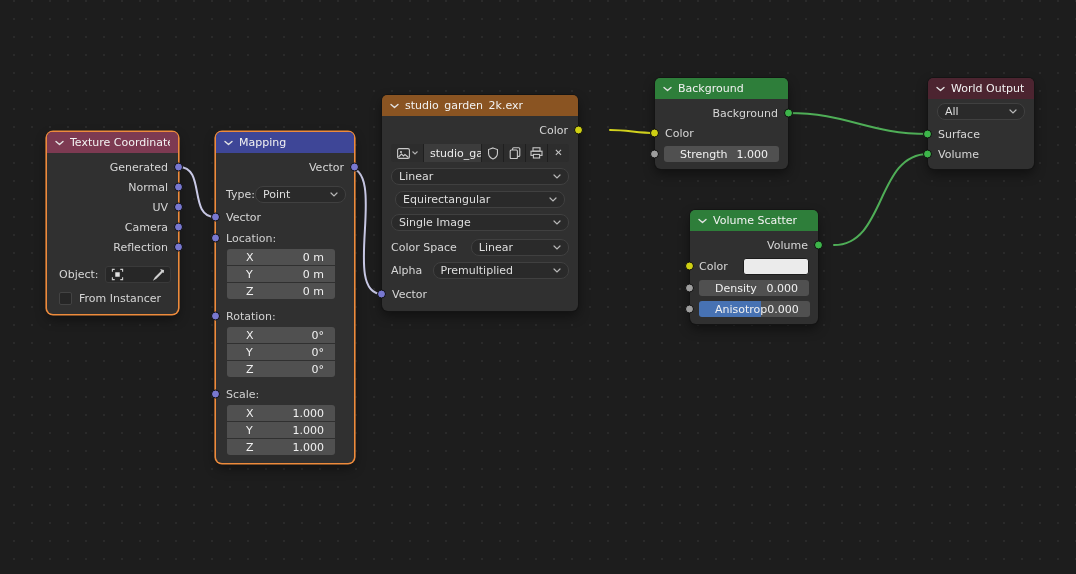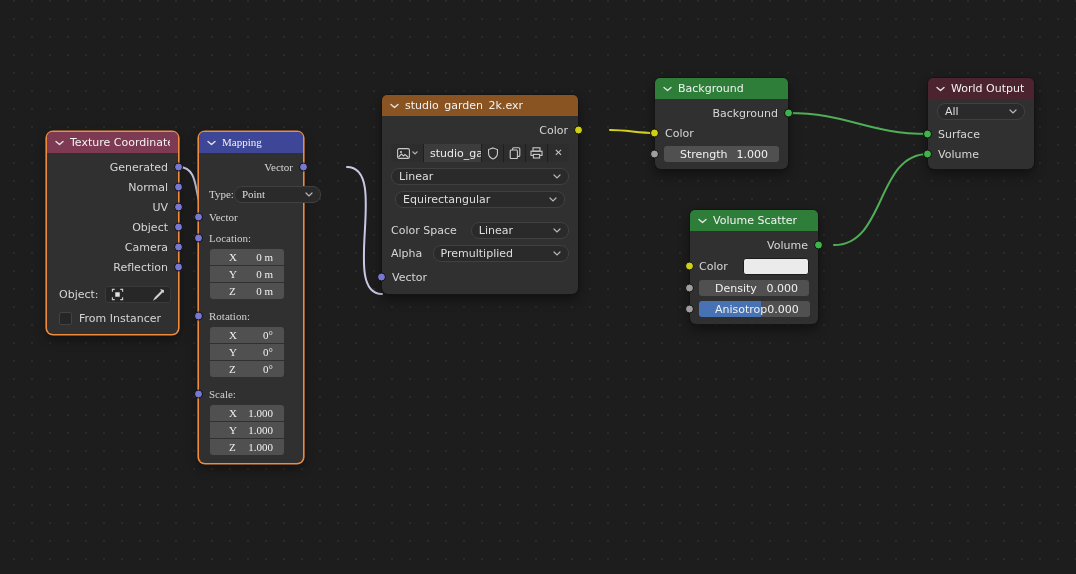--- a/index.html
+++ b/index.html
@@ -89,24 +89,20 @@
         </div>
       <div class="r out">
           <span class="lbl">Normal</span>
           <span class="sock out vec"></span>
         </div>
       <div class="r out">
           <span class="lbl">UV</span>
           <span class="sock out vec"></span>
         </div>
       <div class="r out">
-          <span class="lbl">Object</span>
-          <span class="sock out vec"></span>
-        </div>
-      <div class="r out">
           <span class="lbl">Camera</span>
           <span class="sock out vec"></span>
         </div>
       <div class="r out">
           <span class="lbl">Reflection</span>
           <span class="sock out vec"></span>
         </div>
       <div class="gap8"></div>
       <div class="r h18" style="padding-left:12px;padding-right:7px;">
         <span class="lbl">Object:</span>
@@ -134,21 +130,21 @@
       </div>
       <div class="gap8"></div>
       <div class="r" style="height:14px;padding-left:12px;">
         <span class="cb"></span>
         <span class="lbl">From Instancer</span>
       </div>
       <div style="height:9px;"></div>
     </div>
   </div>
 
-  <div class="node sel" style="left:199px;top:132px;width:104px;font-family:Liberation Serif, serif;">
+  <div class="node sel" style="left:216px;top:132px;width:138px;">
     <div class="hdr" style="background:#3e4697;">
       <span class="ico">
         <svg class="icon" width="9" height="6" viewBox="0 0 9 6">
             <polyline points="1,1.5 4.5,4.5 8,1.5" fill="none" stroke="#e3e3e3" stroke-width="1.4" stroke-linecap="round" stroke-linejoin="round"></polyline>
           </svg>
       </span>
       <span class="title">Mapping</span>
     </div>
     <div class="body">
       <div class="r out">
@@ -302,20 +298,30 @@
         <span class="dd">
           <span>Equirectangular</span>
           <span class="cv">
               <svg class="icon" width="8" height="5" viewBox="0 0 8 5">
                 <polyline points="1,1 4,4 7,1" fill="none" stroke="#b8b8b8" stroke-width="1.2" stroke-linecap="round"></polyline>
               </svg>
             </span>
         </span>
       </div>
       <div class="gap6"></div>
+      <div class="r h17" style="padding:0 9px;">
+        <span class="dd">
+          <span>Single Image</span>
+          <span class="cv">
+              <svg class="icon" width="8" height="5" viewBox="0 0 8 5">
+                <polyline points="1,1 4,4 7,1" fill="none" stroke="#b8b8b8" stroke-width="1.2" stroke-linecap="round"></polyline>
+              </svg>
+            </span>
+        </span>
+      </div>
       <div class="gap8"></div>
       <div class="r h17" style="padding:0 9px;">
         <span class="lbl" style="width:80px;">Color Space</span>
         <span class="dd">
           <span>Linear</span>
           <span class="cv">
               <svg class="icon" width="8" height="5" viewBox="0 0 8 5">
                 <polyline points="1,1 4,4 7,1" fill="none" stroke="#b8b8b8" stroke-width="1.2" stroke-linecap="round"></polyline>
               </svg>
             </span>

